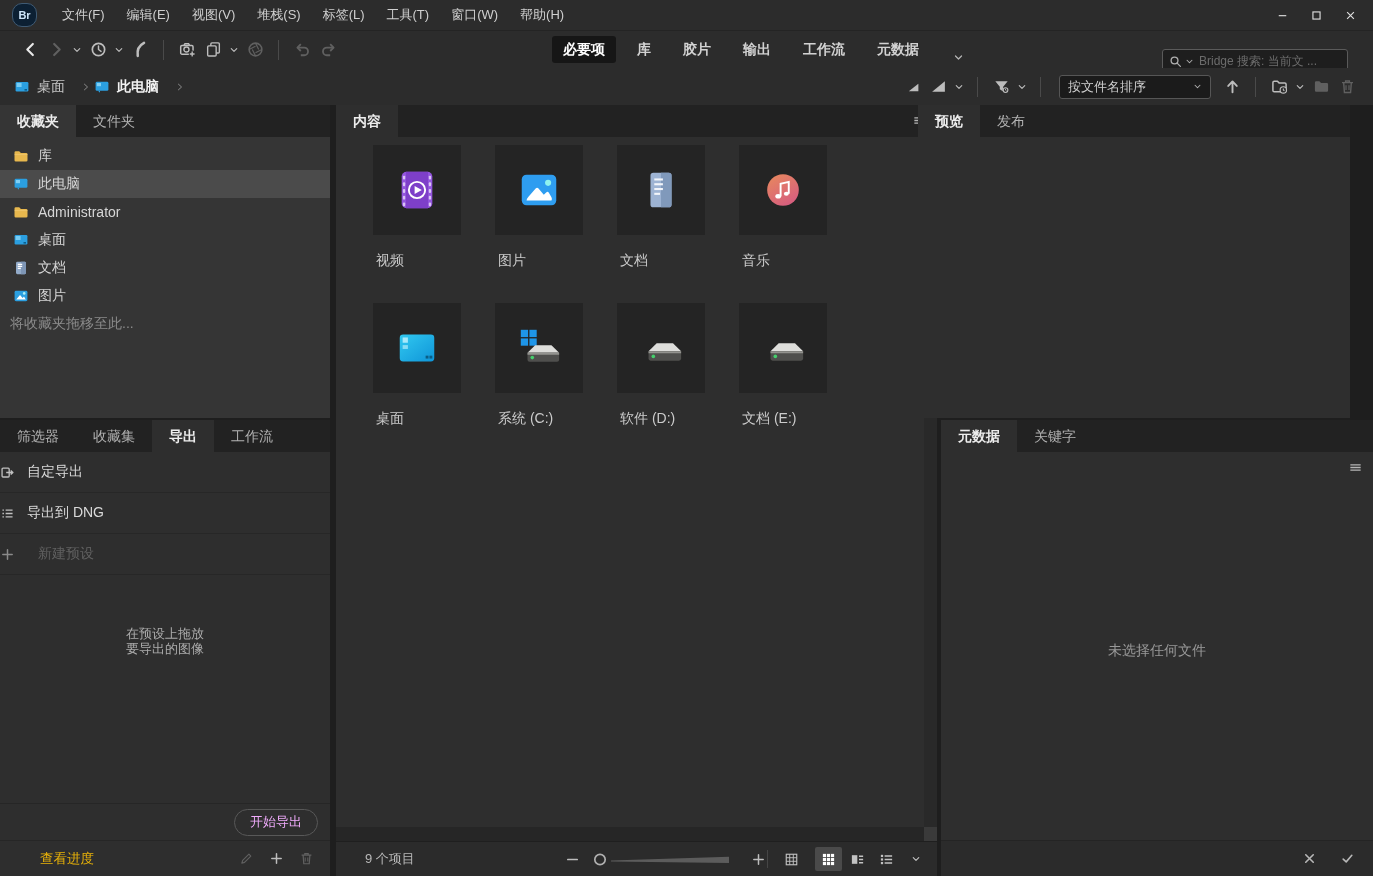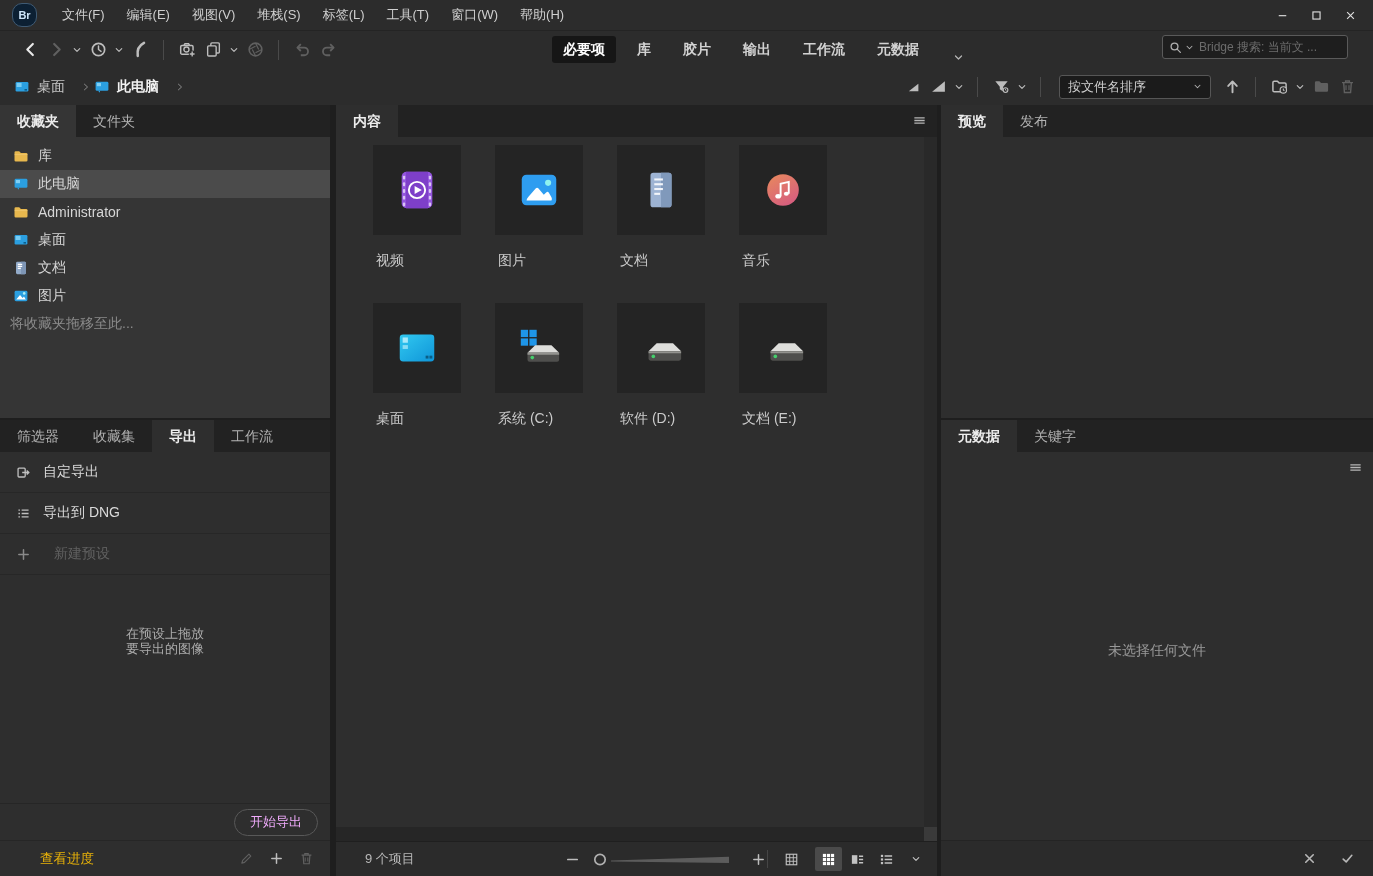--- a/index.html
+++ b/index.html
@@ -24,21 +24,21 @@
   .i-chevron-down{width:14px;}
   .i-chevron-down svg{width:10px !important;height:10px !important;}
   .i-divider{width:1px !important;height:20px;background:#4a4a4a;margin:0 9px;padding:0;}
   .dim{color:#606060 !important;}
   .i-back{color:#e8e8e8;}
   .ws-tabs{position:absolute;left:552px;top:5px;display:flex;align-items:center;gap:10px;font-family:Liberation Serif, serif;}
   .ws-tab{padding:5px 11px;font-size:14px;font-weight:bold;color:#d2d2d2;border-radius:3px;line-height:17px;white-space:nowrap;}
   .ws-tab.active{background:#161616;color:#ffffff;}
   .ws-more{position:absolute;left:946px;top:13px;color:#b5b5b5;}
   .ws-more svg{width:11px;height:11px;}
-  .searchbox{position:absolute;right:25px;top:4px;width:186px;height:24px;background:#1e1e1e;border:1px solid #5a5a5a;border-radius:3px;display:flex;align-items:center;padding:0 6px;gap:3px;box-sizing:border-box;}
+  .searchbox{position:absolute;right:25px;top:18px;width:186px;height:24px;background:#1e1e1e;border:1px solid #5a5a5a;border-radius:3px;display:flex;align-items:center;padding:0 6px;gap:3px;box-sizing:border-box;}
   .ico{display:inline-flex;align-items:center;justify-content:center;color:#b0b0b0;}
   .ico svg{display:block;}
   .ico.s14 svg{width:13px;height:13px;}
   .ico.s10 svg{width:9px;height:9px;}
   .search-input{flex:1;min-width:0;background:transparent;border:none;outline:none;color:#cfcfcf;font-size:12px;font-family:inherit;}
   .search-input::placeholder{color:#6c6c6c;}
 
   #pathbar{top:68px;height:37px;display:flex;align-items:center;padding-left:14px;}
   .crumbs{display:flex;align-items:center;}
   .crumb{display:flex;align-items:center;gap:7px;margin-right:3px;}
@@ -50,36 +50,36 @@
   .fico svg{width:16px;height:16px;display:block;}
   .pb-right{position:absolute;right:14px;top:0;height:37px;display:flex;align-items:center;}
   .pb-group{display:flex;align-items:center;gap:2px;}
   .sortbox{width:152px;height:24px;background:#1b1b1b;border:1px solid #565656;border-radius:3px;display:flex;align-items:center;justify-content:space-between;padding:0 8px;margin:0 9px;font-size:13px;color:#cfcfcf;box-sizing:border-box;white-space:nowrap;}
 
   
   .panel{position:absolute;background:#2e2e2e;overflow:hidden;}
   #fav-panel{left:0;top:105px;width:330px;height:313px;background:#353535;}
   #export-panel{left:0;top:420px;width:330px;height:456px;}
   #content-panel{left:336px;top:105px;width:601px;height:771px;}
-  #preview-panel{left:941px;top:105px;width:432px;height:313px;}
+  #preview-panel{left:918px;top:105px;width:432px;height:313px;}
   #meta-panel{left:941px;top:420px;width:432px;height:456px;}
 
   .tabbar{height:32px;background:#222222;display:flex;align-items:stretch;position:relative;}
   .ptab{padding:0 17px;line-height:32px;font-size:14px;color:#b2b2b2;white-space:nowrap;}
   .ptab.active{background:#2e2e2e;color:#ededed;font-weight:bold;}
   #fav-panel .ptab.active{background:#353535;}
   .tabbar-menu{position:absolute;right:10px;top:8px;color:#b5b5b5;}
   .tabbar-menu svg{width:15px;height:15px;}
 
   .fav-list{padding-top:5px;}
   .fav-row{height:28px;display:flex;align-items:center;gap:9px;padding-left:13px;font-size:14px;color:#d6d6d6;}
   .fav-row.selected{background:#4b4b4b;}
   .fav-hint{margin:5px 0 0 10px;font-size:14px;color:#8b8b8b;}
 
-  .preset-row{height:40px;display:flex;align-items:center;gap:12px;padding-left:16px;border-bottom:1px solid #272727;font-size:14px;color:#dadada;}
+  .preset-row{height:40px;display:flex;align-items:center;gap:12px;border-bottom:1px solid #272727;font-size:14px;color:#dadada;}
   .pico{display:inline-flex;color:#c0c0c0;}
   .pico svg{width:15px;height:15px;display:block;}
   .preset-row.dim{color:#969696;gap:23px;}
   .preset-row.dim .pico{color:#8a8a8a;}
   .export-hint{position:absolute;top:206px;left:0;width:100%;text-align:center;font-size:13px;line-height:15px;color:#ababab;}
   .export-btnrow{position:absolute;top:383px;left:0;right:0;height:37px;border-top:1px solid #262626;display:flex;align-items:center;justify-content:flex-end;padding-right:12px;box-sizing:border-box;}
   .start-btn{min-width:84px;height:27px;border:1px solid #585858;border-radius:14px;background:transparent;color:#f0abfc;font-size:13px;font-family:inherit;}
   .export-footer{position:absolute;bottom:0;left:0;right:0;height:36px;border-top:1px solid #262626;background:#2e2e2e;display:flex;align-items:center;padding:0 14px 0 40px;box-sizing:border-box;}
   .footer-label{font-size:13.5px;color:#eab308;}
   .footer-icons{margin-left:auto;display:flex;gap:10px;align-items:center;}

